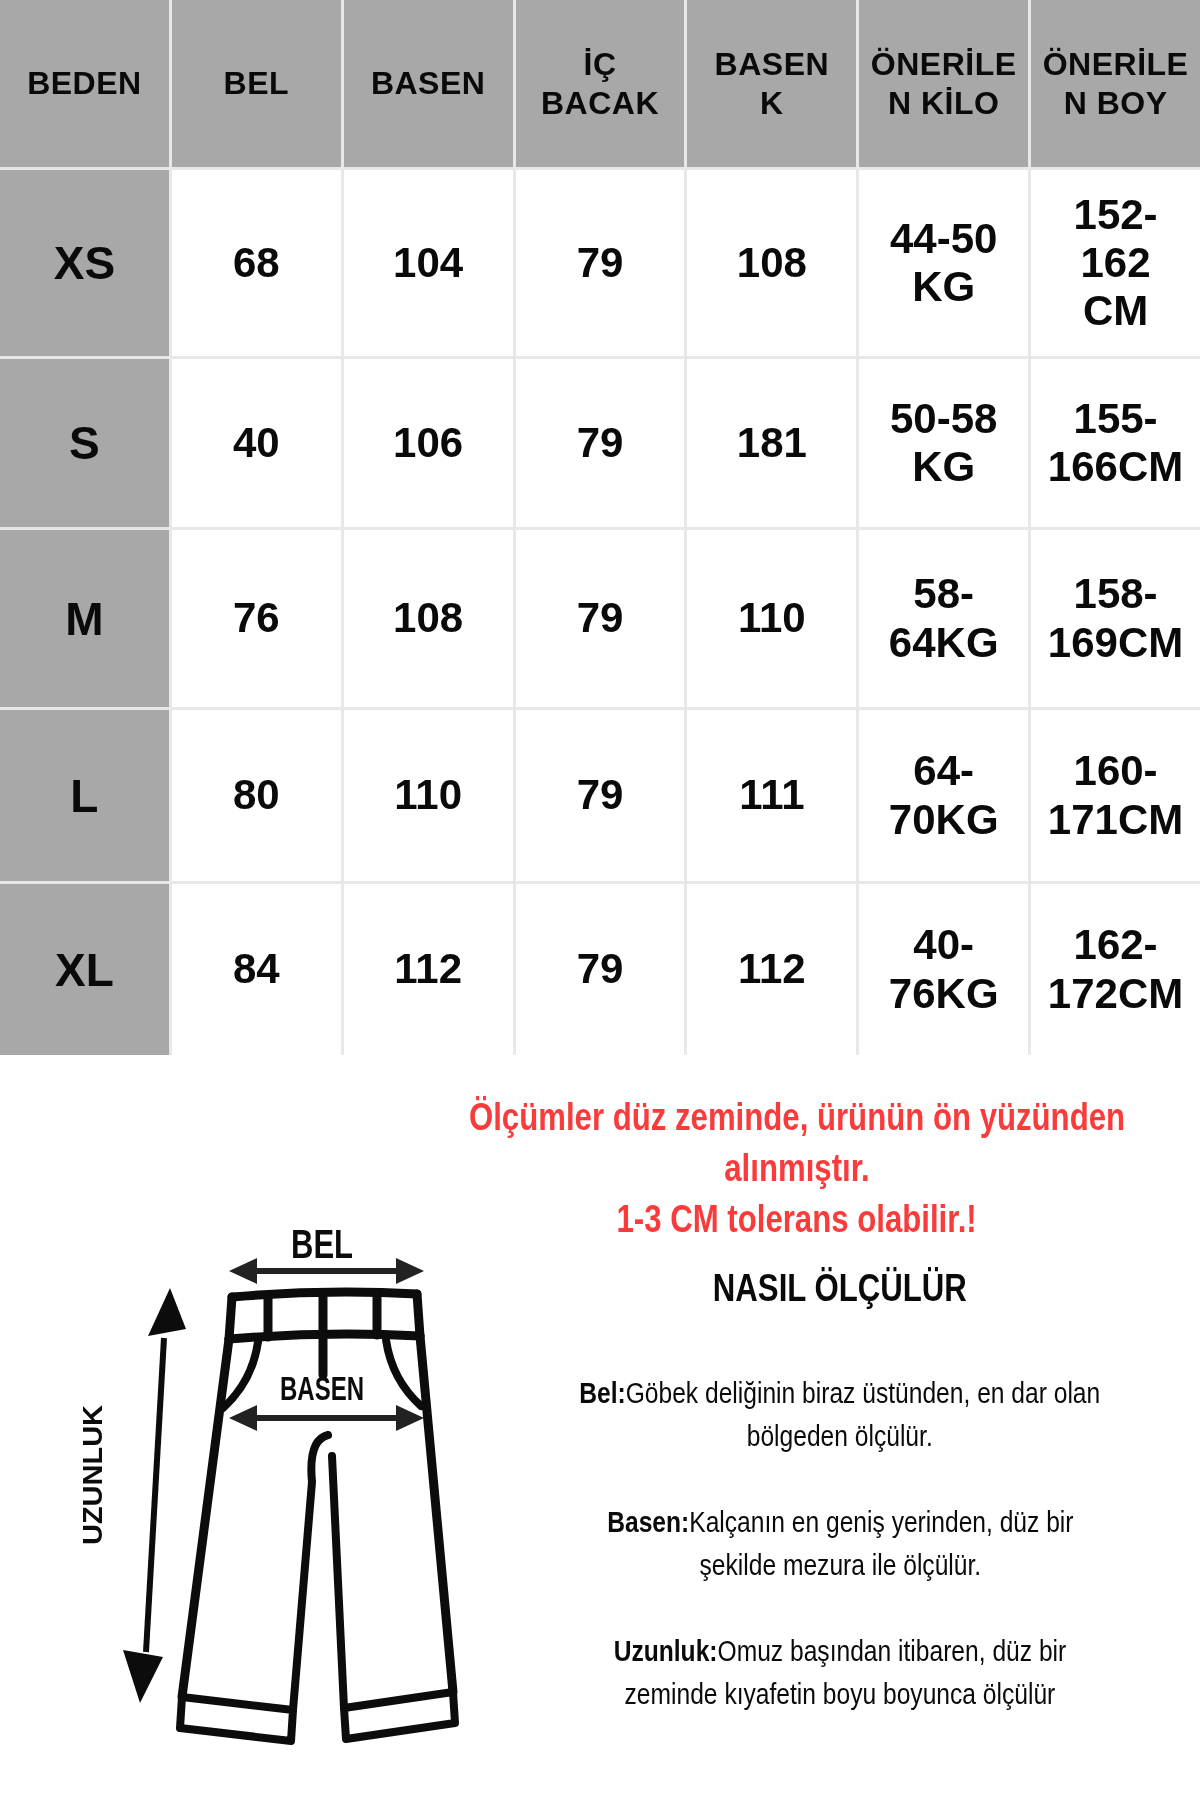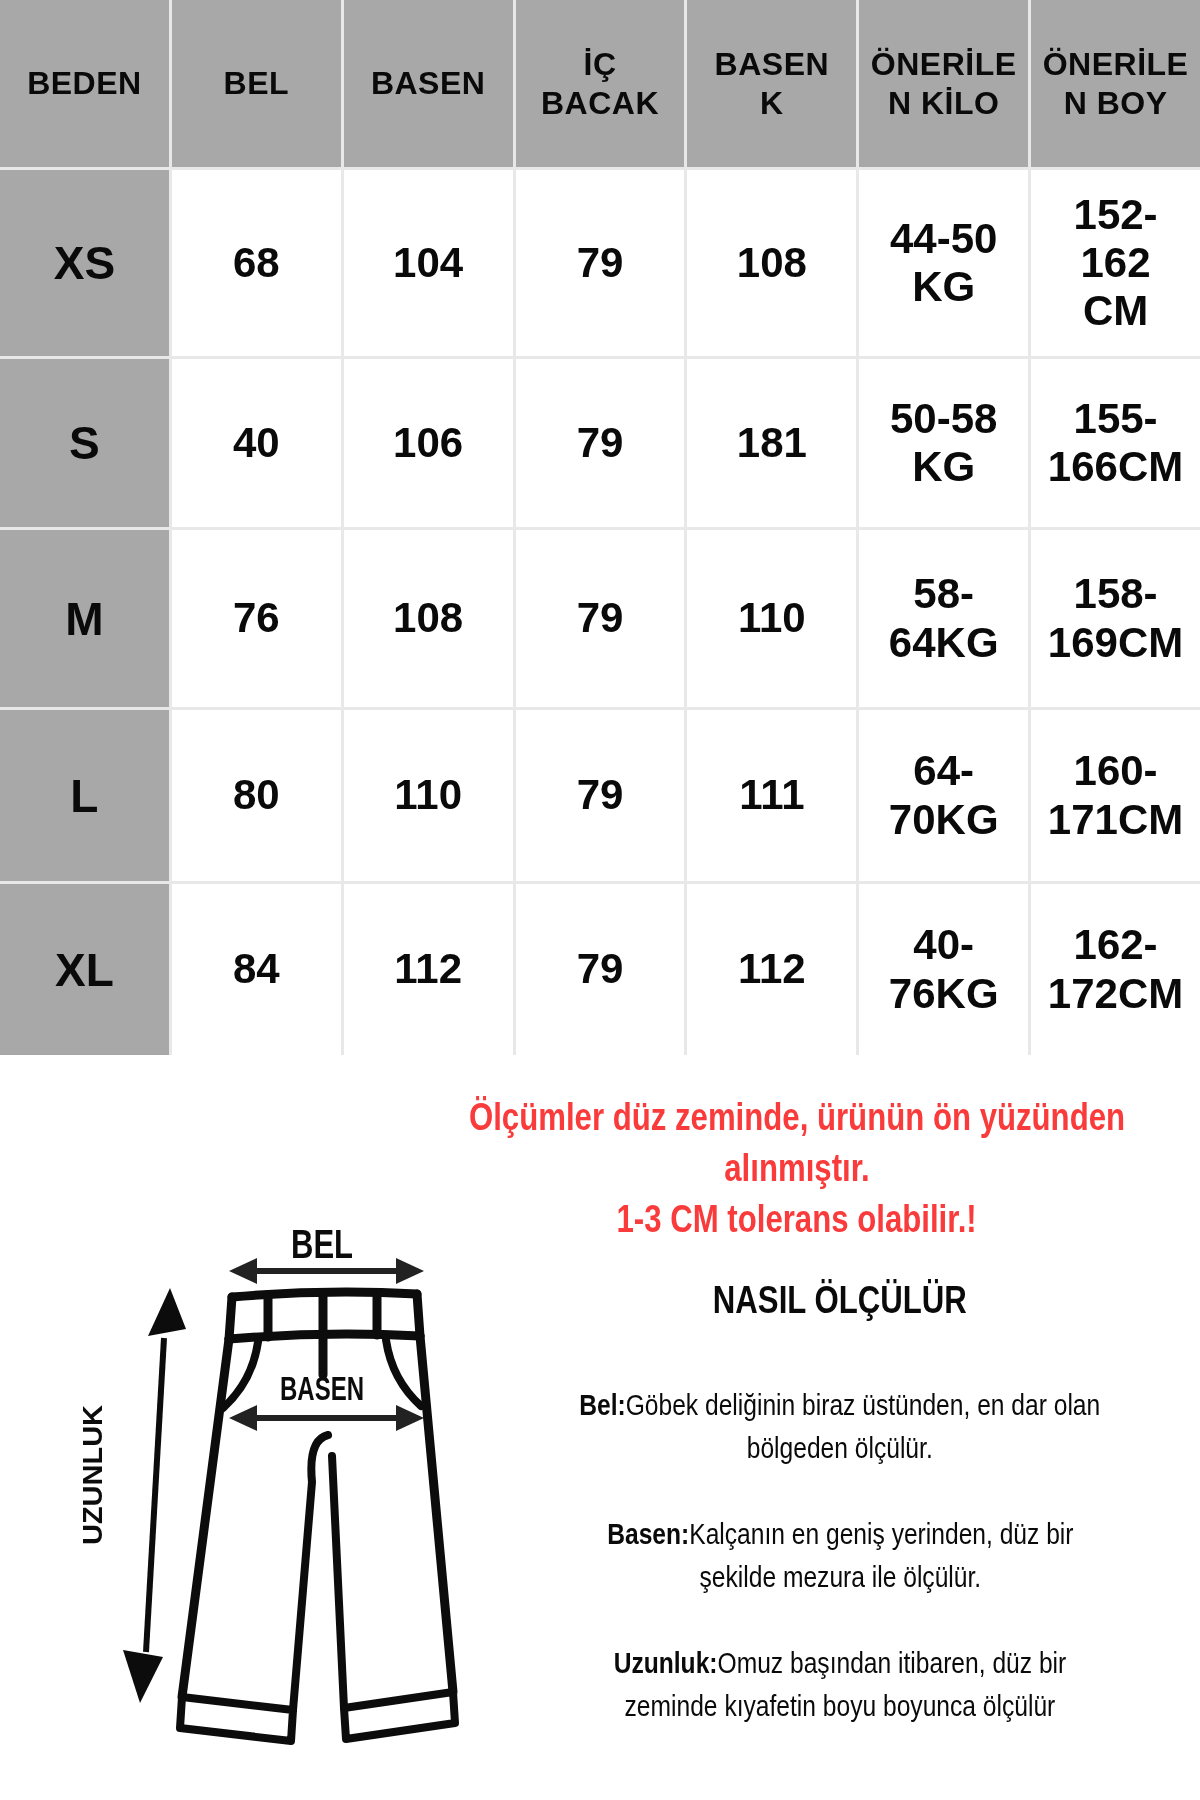--- a/index.html
+++ b/index.html
@@ -22,21 +22,21 @@
   .cell.sizecol{background:var(--gray,#a8a8a8);font-size:46px;}
   .cell.val{font-size:42px;line-height:1.15;}
   
   .notice{
     position:absolute;left:387px;top:1092px;width:820px;text-align:center;
     color:var(--red,#f93b3b);font-weight:bold;font-size:38px;line-height:1.34;
   }
   .squeeze{display:inline-block;transform:scaleX(.82);transform-origin:50% 50%;}
   
   .howto{position:absolute;left:480px;top:1262px;width:720px;text-align:center;}
-  .howto h2{margin:16px;font-size:38px;font-weight:bold;line-height:1.2;}
+  .howto h2{margin:4px;font-size:38px;font-weight:bold;line-height:1.2;}
   .howto p{margin:0;margin-top:42px;font-size:30px;line-height:1.45;white-space:pre-line;}
   .howto p:first-of-type{margin-top:59px;}
   .howto b{font-weight:bold;}
   
   .diagram{position:absolute;left:60px;top:1130px;width:420px;height:680px;}
   .diagram svg{display:block;width:100%;height:100%;}
 </style>
 </head>
 <body>
 

